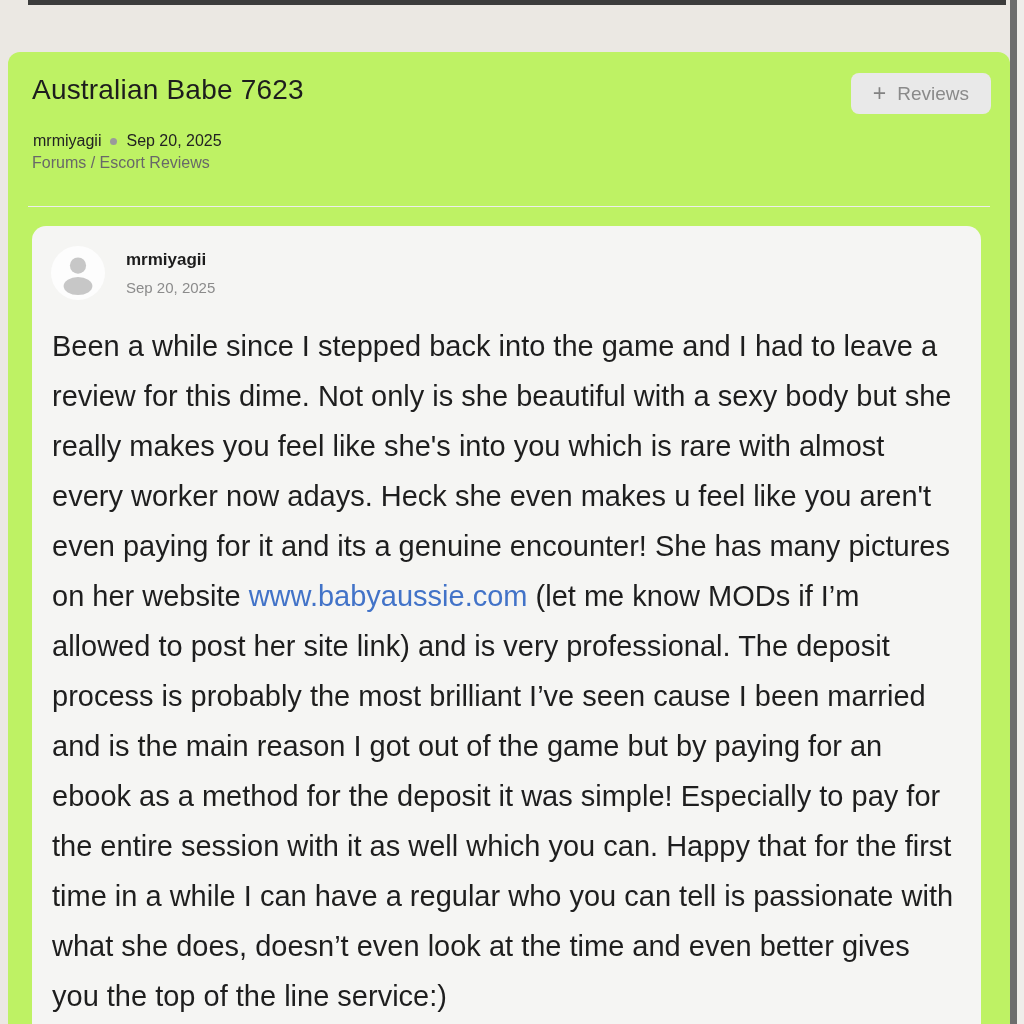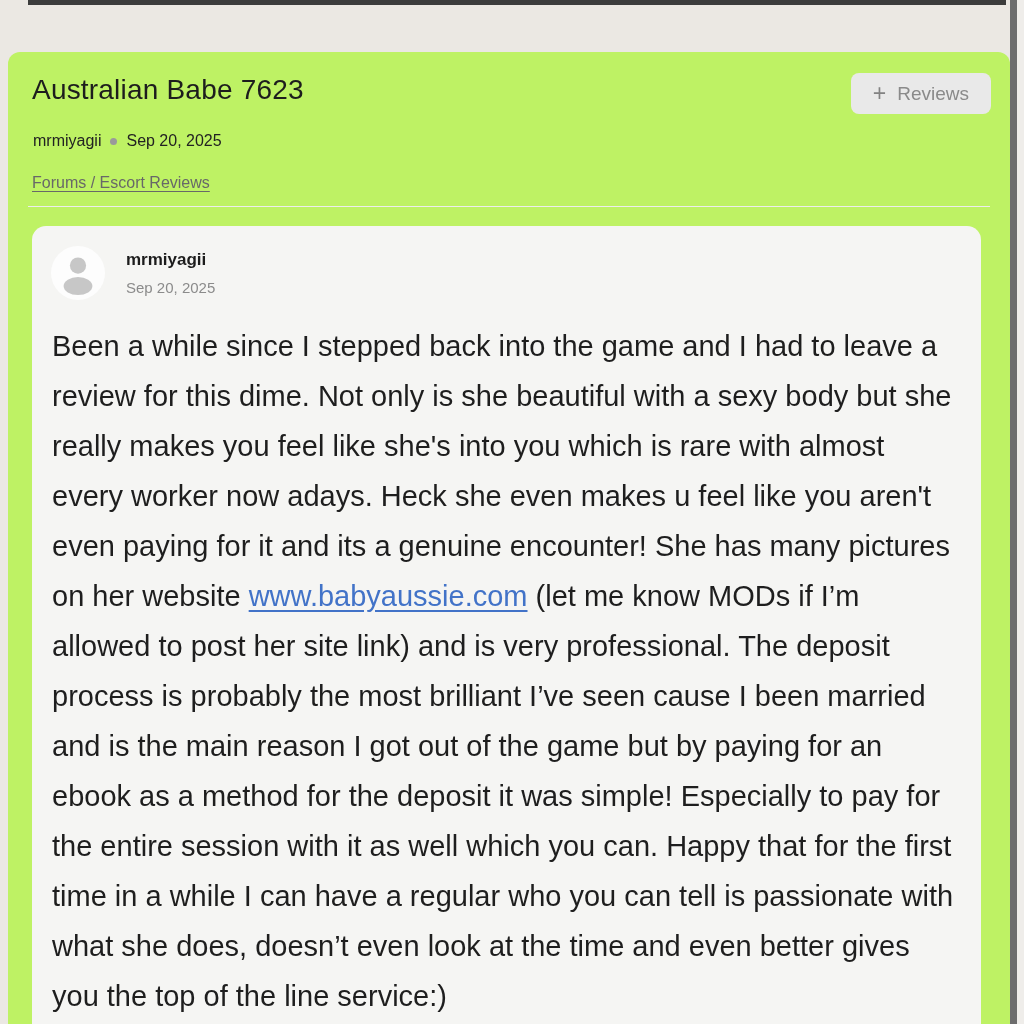--- a/index.html
+++ b/index.html
@@ -72,24 +72,23 @@
     color: #222;
   }
   .byline .dot {
     width: 7px; height: 7px;
     border-radius: 50%;
     background: #9a9a9a;
   }
 
   .breadcrumb {
     position: absolute;
-    left: 24px; top: 122px;
+    left: 24px; top: 102px;
     font-size: 16px;
     color: #686868;
-    text-decoration: underline;
     text-underline-offset: 3px;
     cursor: pointer;
   }
 
   .divider {
     position: absolute;
     left: 20px; right: 20px; top: 154px;
     height: 1px;
     background: #ededed;
   }
@@ -131,21 +130,20 @@
   .post-body {
     position: absolute;
     left: 20px; top: 95px;
     width: 909px;
     font-size: 29px;
     line-height: 50px;
     color: #1e1e1e;
   }
   .post-body a {
     color: #4273c8;
-    text-decoration: underline;
     text-underline-offset: 4px;
     word-break: break-all;
     cursor: pointer;
   }
 
   
   .scroll-track {
     position: absolute;
     top: 0; right: 0;
     width: 14px; height: 100%;

